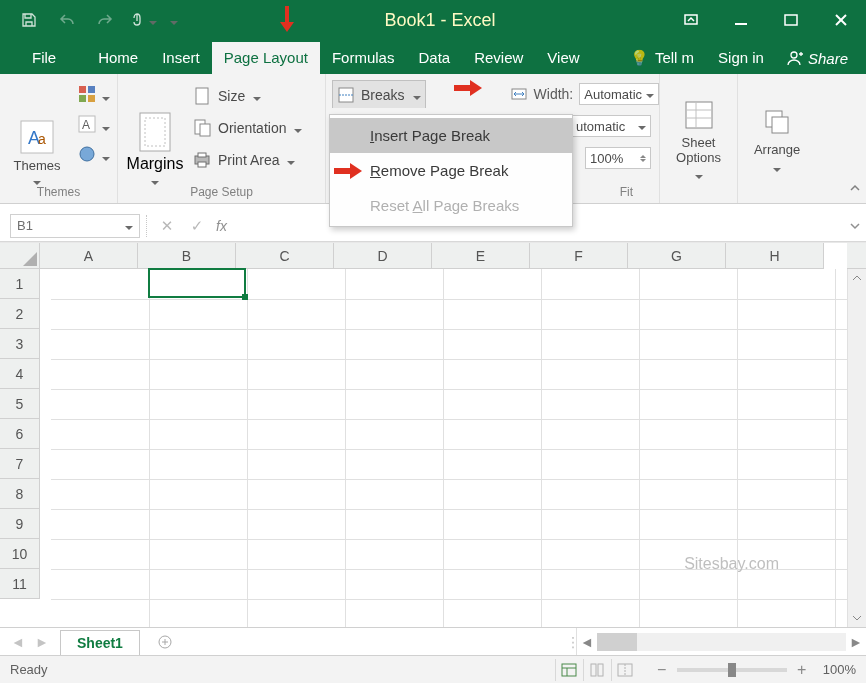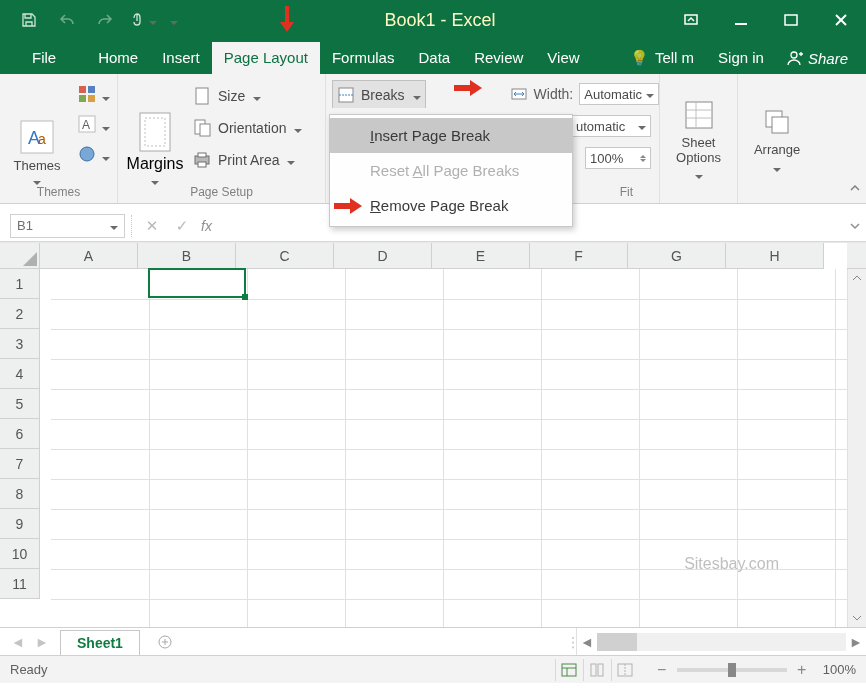--- a/index.html
+++ b/index.html
@@ -61,21 +61,21 @@
 .breaks-menu .mitem.hover { background: #c8c8c8; }
 .breaks-menu .mitem.disabled { color: #b0b0b0; }
 .breaks-menu .mitem .ul { text-decoration: underline; }
 
 
 .red-arrow-r { color: #e03020; }
 .red-arrow-r svg { width: 28px; height: 16px; }
 
 
 .fbar { height: 32px; border-bottom: 1px solid #d8d8d8; display: flex; align-items: center; background: #fff; margin-top: 6px; }
-.namebox { width: 115px; height: 24px; border: 1px solid #d0d0d0; margin: 0 6px 0 10px; display: flex; align-items: center; padding: 0 6px; font-size: 13px; color: #707070; justify-content: space-between; }
+.namebox { width: 130px; height: 24px; border: 1px solid #d0d0d0; margin: 0 6px 0 10px; display: flex; align-items: center; padding: 0 6px; font-size: 13px; color: #707070; justify-content: space-between; }
 .fbar .sep { width: 6px; height: 22px; border-left: 1px dotted #c8c8c8; }
 .fbar .fbtn { width: 30px; height: 24px; display: flex; align-items: center; justify-content: center; color: #b8b8b8; font-size: 15px; }
 .fbar .fx { font-style: italic; font-size: 14px; color: #909090; margin-left: 4px; }
 .fbar .formula-input { flex: 1; height: 24px; }
 .fbar .expand { width: 22px; display: flex; align-items: center; justify-content: center; }
 
 
 .gridwrap { display: flex; height: 358px; position: relative; }
 .gridcorner { width: 40px; height: 26px; border-right: 1px solid #d0d0d0; border-bottom: 1px solid #d0d0d0; background: #eef0ef; position: relative; }
 .gridcorner::after { content: ""; position: absolute; right: 2px; bottom: 2px; width: 0; height: 0; border: 7px solid transparent; border-right-color: #b0b0b0; border-bottom-color: #b0b0b0; }
@@ -366,27 +366,27 @@
 
   <div style="position:absolute; right:4px; bottom:4px">
     <svg width="14" height="14" viewBox="0 0 14 14">
         <path d="M3 9l4-4 4 4" fill="none" stroke="#808080" stroke-width="1.5"></path>
       </svg>
   </div>
 </div>
 
 <div class="breaks-menu">
   <div class="mitem hover"><span class="ul">I</span><span>nsert Page Break</span></div>
-  <div class="mitem disabled">Reset <span class="ul">A</span>ll Page Breaks</div>
   <div class="mitem" style="position:relative">
     <span class="red-arrow-r" style="position:absolute; left:4px; top:10px"><svg viewBox="0 0 28 16">
           <path d="M28 8L16 0v5H0v6h16v5z" fill="#e03020"></path>
         </svg></span>
     <span class="ul">R</span><span>emove Page Break</span>
   </div>
+  <div class="mitem disabled">Reset <span class="ul">A</span>ll Page Breaks</div>
 </div>
 
 <div class="fbar">
   <div class="namebox">
       <span>B1</span>
       <span class="drop"></span>
     </div>
   <div class="sep"></div>
   <div class="fbtn">✕</div>
   <div class="fbtn">✓</div>

